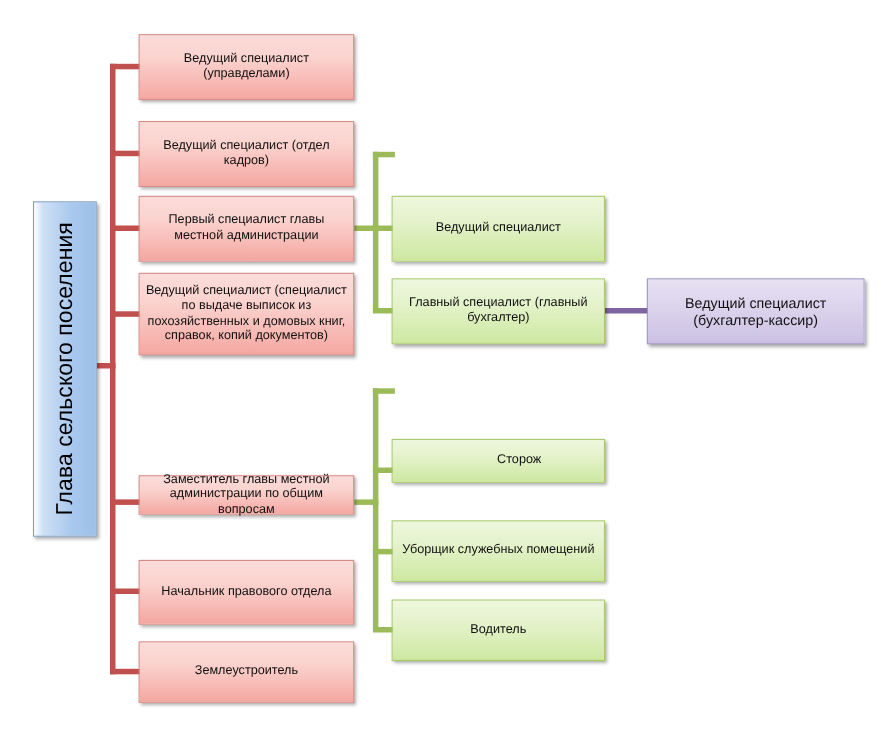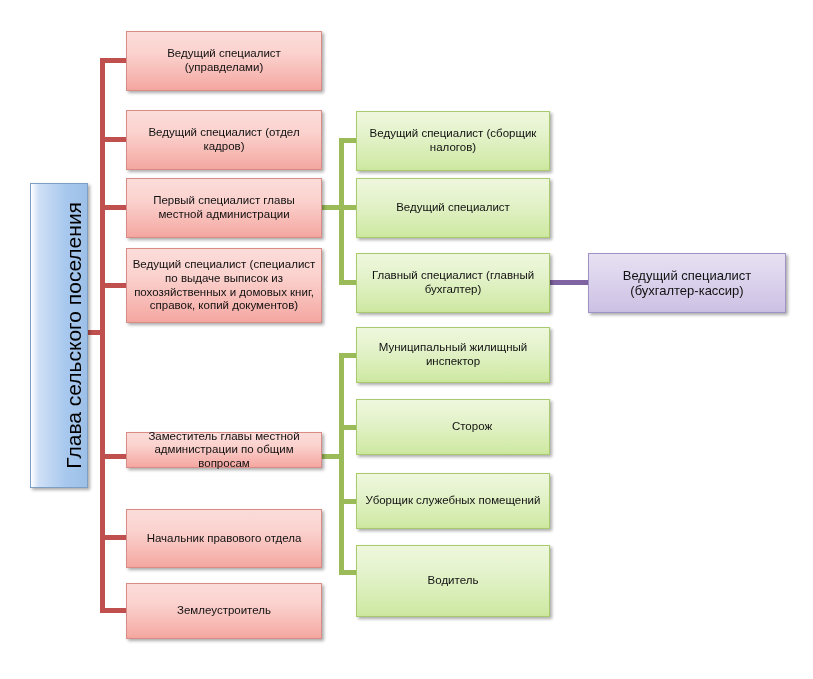--- a/index.html
+++ b/index.html
@@ -18,21 +18,21 @@
     background: #ffffff;
     overflow: hidden;
   }
 
   
   .node {
     position: absolute;
     box-sizing: border-box;
     display: flex;
     align-items: center;
-    justify-content: flex-end;
+    justify-content: center;
     text-align: center;
     line-height: 1.18;
     color: #111111;
     z-index: 5;
     box-shadow: 2px 2px 3px rgba(0,0,0,0.33);
   }
   .node .node-label {
     display: block;
     padding: 0 5px;
     width: 100%;
@@ -140,45 +140,39 @@
   </div>
 
   <div class="node pink" style="left:126px; top:509px; width:196px; height:59px;">
     <span class="node-label">Начальник правового отдела</span>
   </div>
 
   <div class="node pink" style="left:126px; top:583px; width:196px; height:56px;">
     <span class="node-label">Землеустроитель</span>
   </div>
 
-  <div class="node green" style="left:356px; top:111px; width:194px; height:60px;">
-    <span class="node-label">Ведущий специалист (сборщик налогов)</span>
-  </div>
 
   <div class="node green" style="left:356px; top:178px; width:194px; height:60px;">
     <span class="node-label">Ведущий специалист</span>
   </div>
 
   <div class="node green" style="left:356px; top:253px; width:194px; height:60px;">
     <span class="node-label">Главный специалист (главный бухгалтер)</span>
   </div>
 
-  <div class="node green" style="left:356px; top:327px; width:194px; height:56px;">
-    <span class="node-label">Муниципальный  жилищный инспектор</span>
-  </div>
 
-  <div class="node green" style="left:356px; top:399px; width:194px; height:56px;padding-left:38px;">
+  <div class="node green" style="left:356px; top:399px; width:194px; height:40px;padding-left:38px;">
     <span class="node-label">Сторож</span>
   </div>
 
   <div class="node green" style="left:356px; top:473px; width:194px; height:56px;">
     <span class="node-label">Уборщик служебных помещений</span>
   </div>
 
-  <div class="node green" style="left:356px; top:545px; width:194px; height:72px;">
+  <div class="node green" style="left:356px; top:545px; width:194px; height:56px;">
     <span class="node-label">Водитель</span>
   </div>
 
   <div class="node purple" style="left:588px; top:253px; width:198px; height:60px;">
     <span class="node-label">Ведущий специалист (бухгалтер-кассир)</span>
   </div>
 
 </div>
 
 </body></html>

